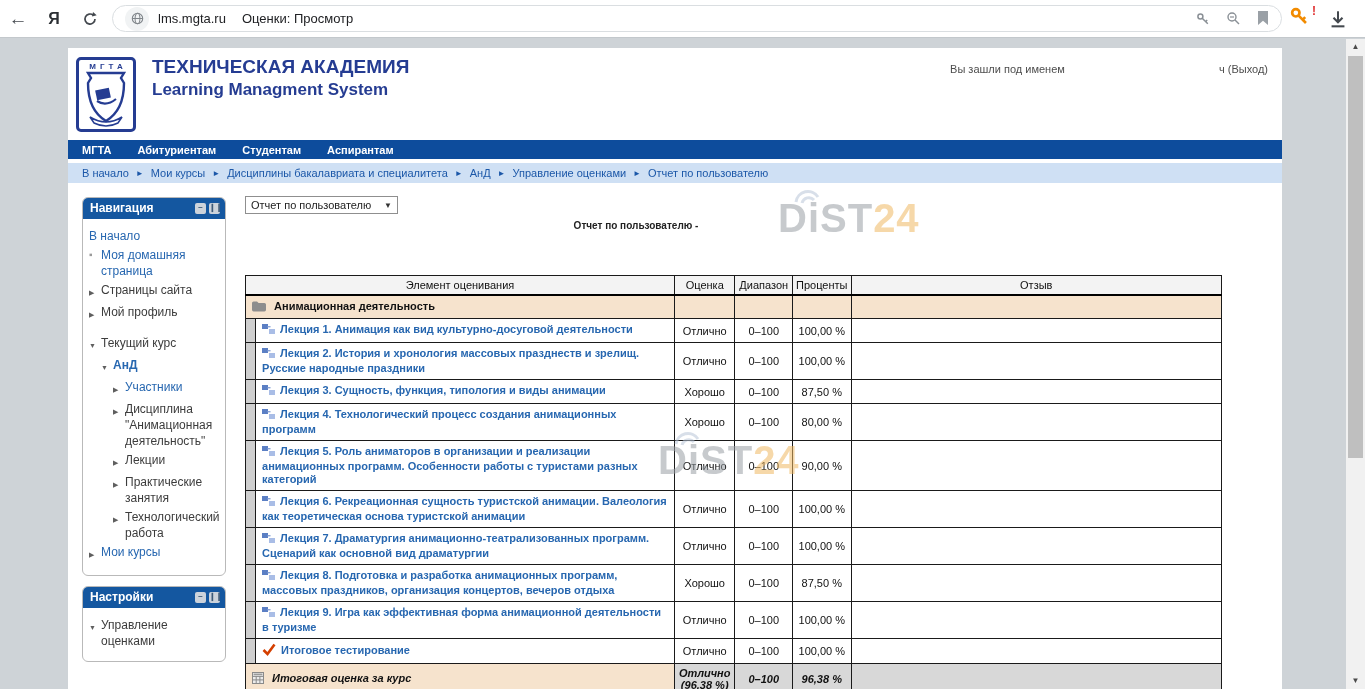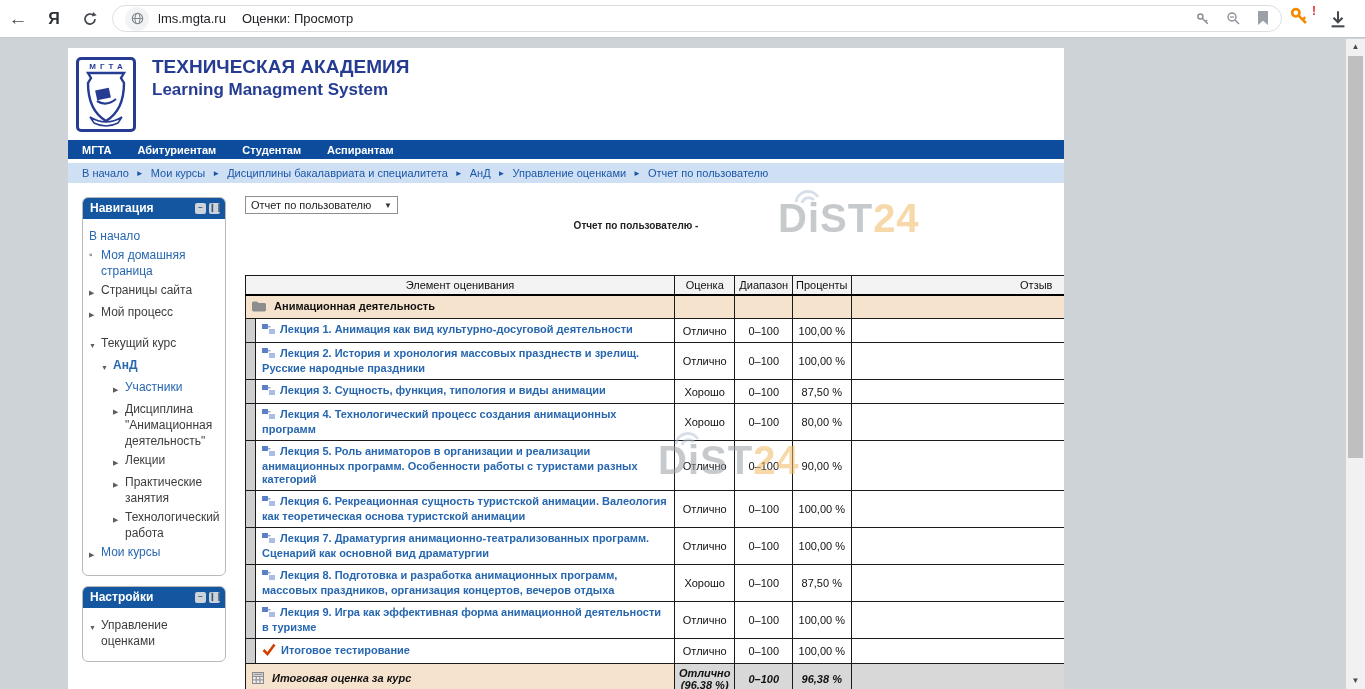--- a/index.html
+++ b/index.html
@@ -18,21 +18,21 @@
   .chip-globe { width:24px; height:24px; background:#f1f3f4; border-radius:50%; display:flex;
                 align-items:center; justify-content:center; margin-right:9px; flex:none; }
   .url-text { font-size:13px; color:#202124; }
   .page-title-text { font-size:13px; color:#202124; margin-left:16px; }
   .chip-right { margin-left:auto; display:flex; align-items:center; gap:16px; }
   .after-chip { display:flex; align-items:center; gap:20px; padding-right:18px; }
   .protect-wrap { position:relative; }
   .protect-excl { position:absolute; top:-3px; right:-7px; color:#e03131; font-weight:bold; font-size:12px; }
 
   
-  .lms-window { position:absolute; left:68px; top:48px; width:996px; height:641px; background:#fff; overflow:hidden; }
+  .lms-window { position:absolute; left:68px; top:48px; width:1214px; height:641px; background:#fff; overflow:hidden; }
 
   .site-header { position:absolute; top:0; left:0; right:0; height:92px; background:#fff; }
   .logo-box { position:absolute; left:8px; top:9px; width:60px; height:75px; border:3px solid #253c92;
               border-radius:5px; background:#fff; text-align:center; padding-top:2px; }
   .logo-abbr { font-size:8px; font-weight:bold; letter-spacing:4px; color:#253c92; padding-left:4px; }
   .site-title { position:absolute; left:84px; top:7px; color:#253c92; }
   .site-title .l1 { font-size:19px; font-weight:bold; line-height:23px; }
   .site-title .l3 { font-size:17px; font-weight:bold; line-height:23px; }
   .login-info { position:absolute; right:14px; top:15px; font-size:11px; color:#4d4d4d; }
   .login-gap { display:inline-block; width:148px; }
@@ -167,20 +167,25 @@
         <path d="M4 2 h36 l-3 5 l3 5 c0 20 -8 32 -18 38 c-10 -6 -18 -18 -18 -38 l3 -5 Z" fill="none" stroke="#253c92" stroke-width="2.4"></path>
         <rect x="12" y="18" width="14" height="10" fill="#253c92" transform="rotate(-12 19 23)"></rect>
         <path d="M13 30 q9 6 19 -2" fill="none" stroke="#253c92" stroke-width="2.2"></path>
         <path d="M6 46 q16 10 32 0 l-4 6 q-12 6 -24 0 Z" fill="none" stroke="#253c92" stroke-width="1.6"></path>
       </svg>
     </div>
     <div class="site-title">
       <div class="l1">ТЕХНИЧЕСКАЯ АКАДЕМИЯ</div>
       <div class="l3">Learning Managment System</div>
     </div>
+    <div class="login-info">
+      <span>Вы зашли под именем</span>
+      <span class="login-gap"></span>
+      <span>ч (Выход)</span>
+    </div>
   </div>
 
   <div class="navbar" id="navbar">
       <span>МГТА</span>
       <span>Абитуриентам</span>
       <span>Студентам</span>
       <span>Аспирантам</span>
     </div>
   <div class="breadcrumb" id="breadcrumb">
       <span class="crumb">В начало</span>
@@ -212,21 +217,21 @@
           <div class="tree-item" style="margin-left: 0px;">
             <span class="tm square">▪</span>
             <span class="tlabel link">Моя домашняя страница</span>
           </div>
           <div class="tree-item" style="margin-left: 0px;">
             <span class="tm">▶</span>
             <span class="tlabel plain">Страницы сайта</span>
           </div>
           <div class="tree-item" style="margin-left: 0px;">
             <span class="tm">▶</span>
-            <span class="tlabel plain">Мой процесс</span>
+            <span class="tlabel plain">Мой профиль</span>
           </div>
           <div class="tree-item" style="margin-left: 0px; margin-top: 12px;">
             <span class="tm">▼</span>
             <span class="tlabel plain">Текущий курс</span>
           </div>
           <div class="tree-item" style="margin-left: 12px;">
             <span class="tm">▼</span>
             <span class="tlabel link bold">АнД</span>
           </div>
           <div class="tree-item" style="margin-left: 24px;">

